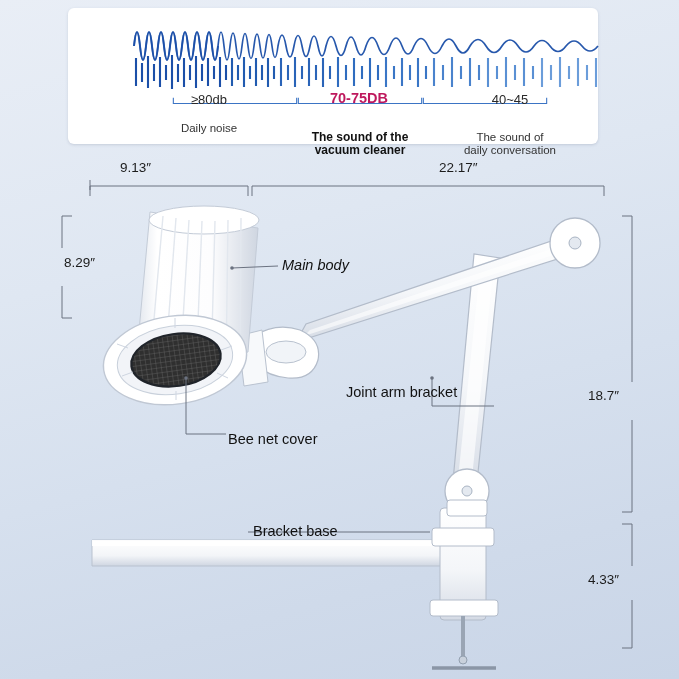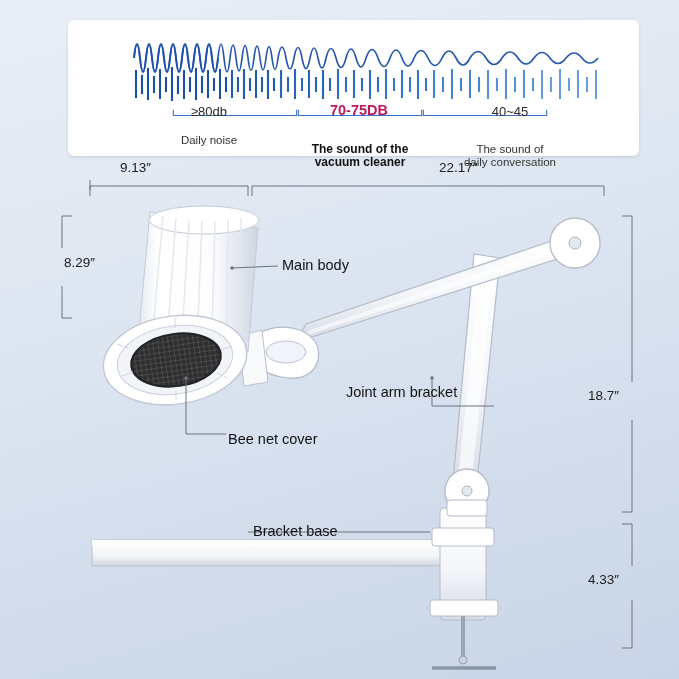--- a/index.html
+++ b/index.html
@@ -6,21 +6,21 @@
   body{
     width:679px;height:679px;
     font-family:"Liberation Sans", sans-serif;
     background:linear-gradient(165deg,#e9eef6 0%,#dfe7f2 35%,#d6e0ee 60%,#cfdaea 80%,#c9d5e7 100%);
     position:relative;overflow:hidden;
   }
   .stage{position:absolute;inset:0;}
 
   
   .noise-card{
-    position:absolute;left:68px;top:20px;width:571px;height:136px;
+    position:absolute;left:68px;top:8px;width:530px;height:136px;
     background:#ffffff;border-radius:6px;
     box-shadow:0 1px 3px rgba(90,105,130,.22);
   }
   .wave-wrap{position:absolute;left:0;top:8px;width:566px;height:72px;}
   .wave-wrap svg{display:block;}
   .scale-line{position:absolute;left:66px;top:88px;width:452px;height:10px;}
   .labels-row{position:absolute;left:0;top:84px;width:566px;height:22px;}
   .lbl{position:absolute;text-align:center;font-size:13px;color:#2a2a2a;}
   .lbl.bold{font-weight:bold;font-size:14.5px;color:#be185d;}
   .cap{position:absolute;text-align:center;font-size:11.5px;color:#333;line-height:13px;}
@@ -265,18 +265,18 @@
       <path d="M248 532 L430 532"></path>
     </g>
   </svg>
 
   <div class="dim" style="left:120px;top:160px;">9.13″</div>
   <div class="dim" style="left:392px;top:160px;margin-left:47px;">22.17″</div>
   <div class="dim" style="left:64px;top:255px;">8.29″</div>
   <div class="dim" style="left:588px;top:388px;">18.7″</div>
   <div class="dim" style="left:588px;top:572px;">4.33″</div>
 
-  <div class="callout" style="left:282px;top:257px;">Main body</div>
+  <div class="callout" style="left:282px;top:257px;font-style:italic;">Main body</div>
   <div class="callout" style="left:228px;top:431px;">Bee net cover</div>
   <div class="callout" style="left:346px;top:384px;">Joint arm bracket</div>
   <div class="callout" style="left:253px;top:523px;">Bracket base</div>
 
 </div>
 
 </body></html>

